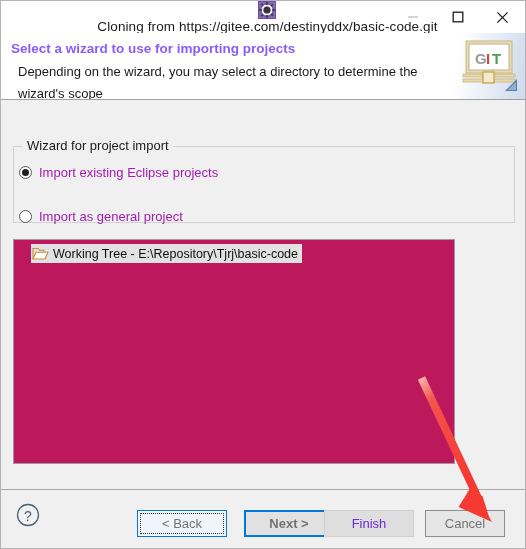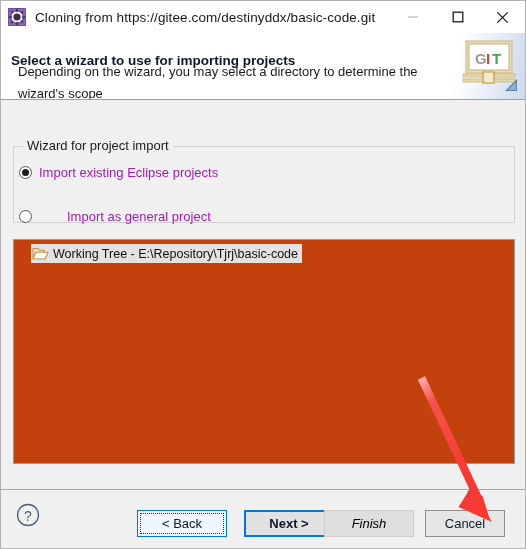--- a/index.html
+++ b/index.html
@@ -27,20 +27,21 @@
 
   
   .titlebar {
     position: absolute;
     left: 0; top: 0;
     width: 100%;
     height: 32px;
     background: #ffffff;
     display: flex;
     align-items: center;
+    flex-direction: column;
   }
   .app-icon {
     width: 18px; height: 18px;
     margin-left: 7px;
     position: relative;
     flex: 0 0 auto;
   }
   .title-text {
     margin-left: 9px;
     font-size: 13.5px;
@@ -69,24 +70,24 @@
     left: 0; top: 32px;
     width: 100%;
     height: 67px;
     background: #ffffff;
     border-bottom: 1px solid #a0a0a0;
     box-sizing: border-box;
     overflow: hidden;
   }
   .header-title {
     position: absolute;
-    left: 10px; top: 20px;
+    left: 10px; top: 8px;
     font-size: 13.5px;
     font-weight: bold;
-    color: #0f172a;
+    color: #8b5cf6;
     white-space: nowrap;
   }
   .header-desc {
     position: absolute;
     left: 17px; top: 28px;
     width: 430px;
     font-size: 13px;
     color: #1a1a1a;
     line-height: 22px;
   }
@@ -173,23 +174,23 @@
     margin-left: 7px;
     font-size: 13px;
     color: #a21caf;
     white-space: nowrap;
   }
 
   
   .tree-panel {
     position: absolute;
     left: 12px; top: 107px;
-    width: 502px;
+    width: 442px;
     height: 225px;
-    background: #c2410c;
+    background: #be185d;
     border: 1px solid #9a9a9a;
     box-sizing: border-box;
     overflow: hidden;
   }
   .tree-item {
     position: absolute;
     left: 17px; top: 4px;
     height: 19px;
     display: flex;
     align-items: center;
@@ -222,21 +223,21 @@
     position: absolute;
     left: 14px; top: 12px;
     width: 26px; height: 26px;
   }
   .btn {
     position: absolute;
     top: 509px;
     height: 27px;
     font-family: "Liberation Sans", sans-serif;
     font-size: 13px;
-    color: #0f172a;
+    color: #737373;
     background: #e1e1e1;
     border: 1px solid #adadad;
     box-sizing: border-box;
     display: flex;
     align-items: center;
     justify-content: center;
     cursor: default;
     user-select: none;
   }
   .btn-back {
@@ -256,22 +257,21 @@
   .btn-next {
     left: 243px; width: 90px;
     background: #e1e1e1;
     border: 2px solid #0078d7;
     font-weight: bold;
   }
   .btn-finish {
     left: 323px; width: 90px;
     background: #dedede;
     border: 1px solid #cfcfcf;
-    color: #000000;
-    font-style: italic;
+    color: #6d28d9;
   }
   .btn-cancel {
     left: 424px; width: 80px;
     background: #e6e6e6;
     border: 1px solid #8d8d8d;
   }
 
   
   .annotation {
     position: absolute;
@@ -353,21 +353,21 @@
     <div class="groupbox">
       <div class="group-label-line" style="left:120px; right:-1px;"></div>
       <div class="group-label">Wizard for project import</div>
 
       <div class="radio-row" style="top:16px;">
         <span class="radio checked"></span>
         <span class="radio-label">Import existing Eclipse projects</span>
       </div>
 
 
-      <div class="radio-row" style="top:60px;gap:28px;">
+      <div class="radio-row" style="top:60px;">
         <span class="radio"></span>
         <span class="radio-label">Import as general project</span>
       </div>
     </div>
 
     <div class="tree-panel">
       <div class="tree-item">
         <span class="folder-icon">
           <svg width="17" height="15" viewBox="0 0 17 15">
             <path d="M1 13 L1 2.5 L6 2.5 L7.6 4.3 L12 4.3 L12 6.2" fill="none" stroke="#c9913b" stroke-width="1.1"></path>

